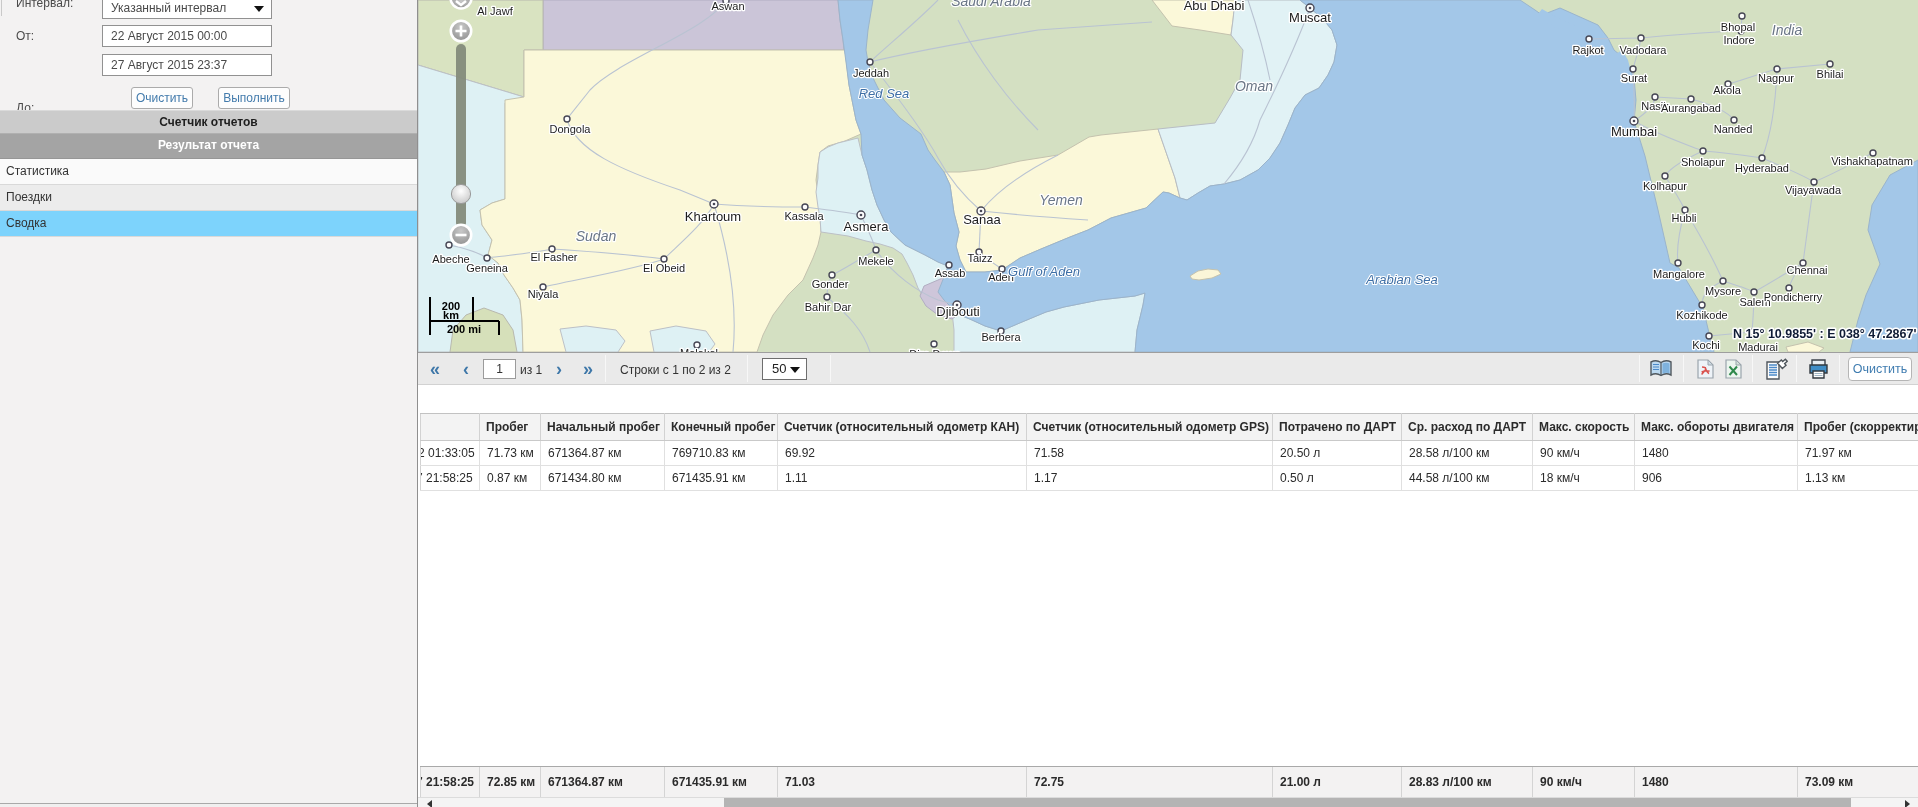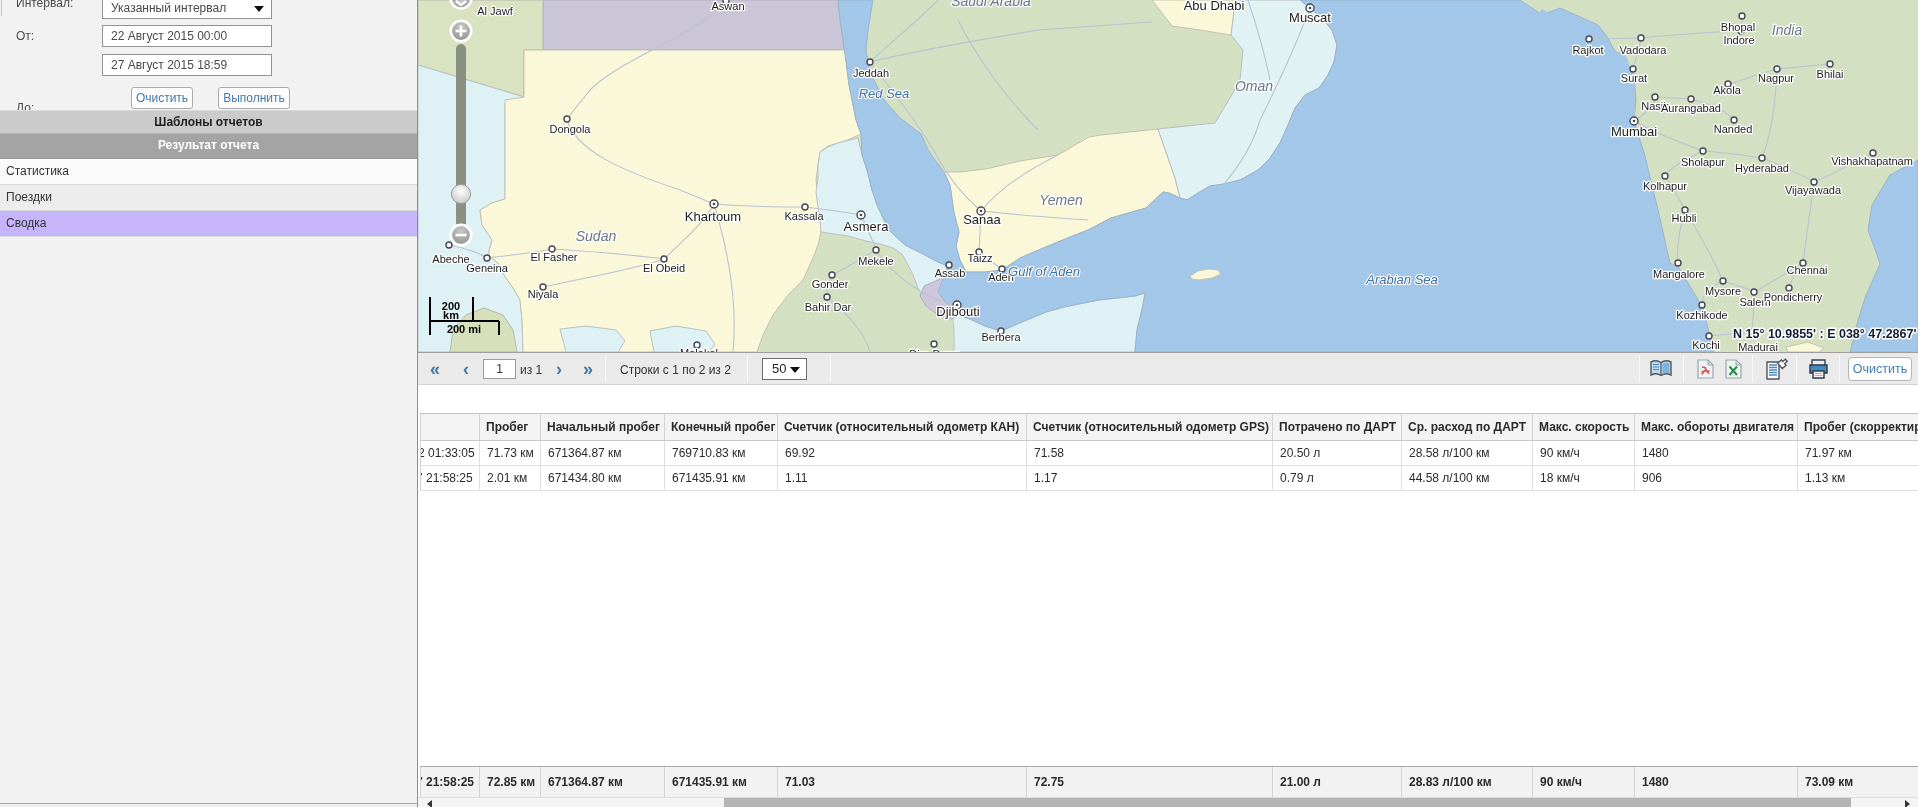--- a/index.html
+++ b/index.html
@@ -39,28 +39,28 @@
 </style>
 </head>
 <body>
 <div id="sidebar">
   <div style="position:absolute; left:1px; top:0; width:1px; height:16px; background:#c9c9c9;"></div>
   <div class="lbl" style="left:16px; top:-4px;">Интервал:</div>
   <div class="inp" style="top:-3px;">Указанный интервал<div class="selarrow" style="right:7px; top:8px;"></div></div>
   <div class="lbl" style="left:16px; top:29px;">От:</div>
   <div class="inp" style="top:25px;">22 Август 2015 00:00</div>
   <div class="lbl" style="left:16px; top:57px;margin-top:44px;">До:</div>
-  <div class="inp" style="top:54px;">27 Август 2015 18:59</div>
+  <div class="inp" style="top:54px;">27 Август 2015 23:37</div>
   <div class="btn" style="left:131px; top:87px; width:62px;">Очистить</div>
   <div class="btn" style="left:200px; top:87px; width:72px;margin-left:18px;">Выполнить</div>
-  <div id="bar1">Шаблоны отчетов</div>
+  <div id="bar1">Счетчик отчетов</div>
   <div id="bar2">Результат отчета</div>
   <div class="item" style="top:159px; background:#fafafa;">Статистика</div>
   <div class="item" style="top:185px; background:#ececec;">Поездки</div>
-  <div class="item" style="top:211px; background:#c4b5fd;">Сводка</div>
+  <div class="item" style="top:211px; background:#7dd3fc;">Сводка</div>
   <div id="sbBottom"></div>
 </div>
 
 <div id="map">
 <svg width="1500" height="352" viewBox="0 0 1500 352" xmlns="http://www.w3.org/2000/svg" font-family="Liberation Sans, sans-serif">
 <defs>
 <radialGradient id="zbtn" cx="50%" cy="30%" r="75%">
           <stop offset="0%" stop-color="#c8c8c8"></stop>
           <stop offset="100%" stop-color="#8f8f8f"></stop>
         </radialGradient>
@@ -406,26 +406,26 @@
           <td>69.92</td>
           <td>71.58</td>
           <td>20.50 л</td>
           <td>28.58 л/100 км</td>
           <td class="spd">90 км/ч</td>
           <td>1480</td>
           <td>71.97 км</td>
         </tr>
 <tr>
           <td class="tm" style="padding-left:0;"><span style="margin-left:-5px;">7 21:58:25</span></td>
-          <td>2.01 км</td>
+          <td>0.87 км</td>
           <td>671434.80 км</td>
           <td>671435.91 км</td>
           <td>1.11</td>
           <td>1.17</td>
-          <td>0.79 л</td>
+          <td>0.50 л</td>
           <td>44.58 л/100 км</td>
           <td class="spd">18 км/ч</td>
           <td>906</td>
           <td>1.13 км</td>
         </tr>
 </tbody>
     </table>
 </div>
 
 <div id="footer">

